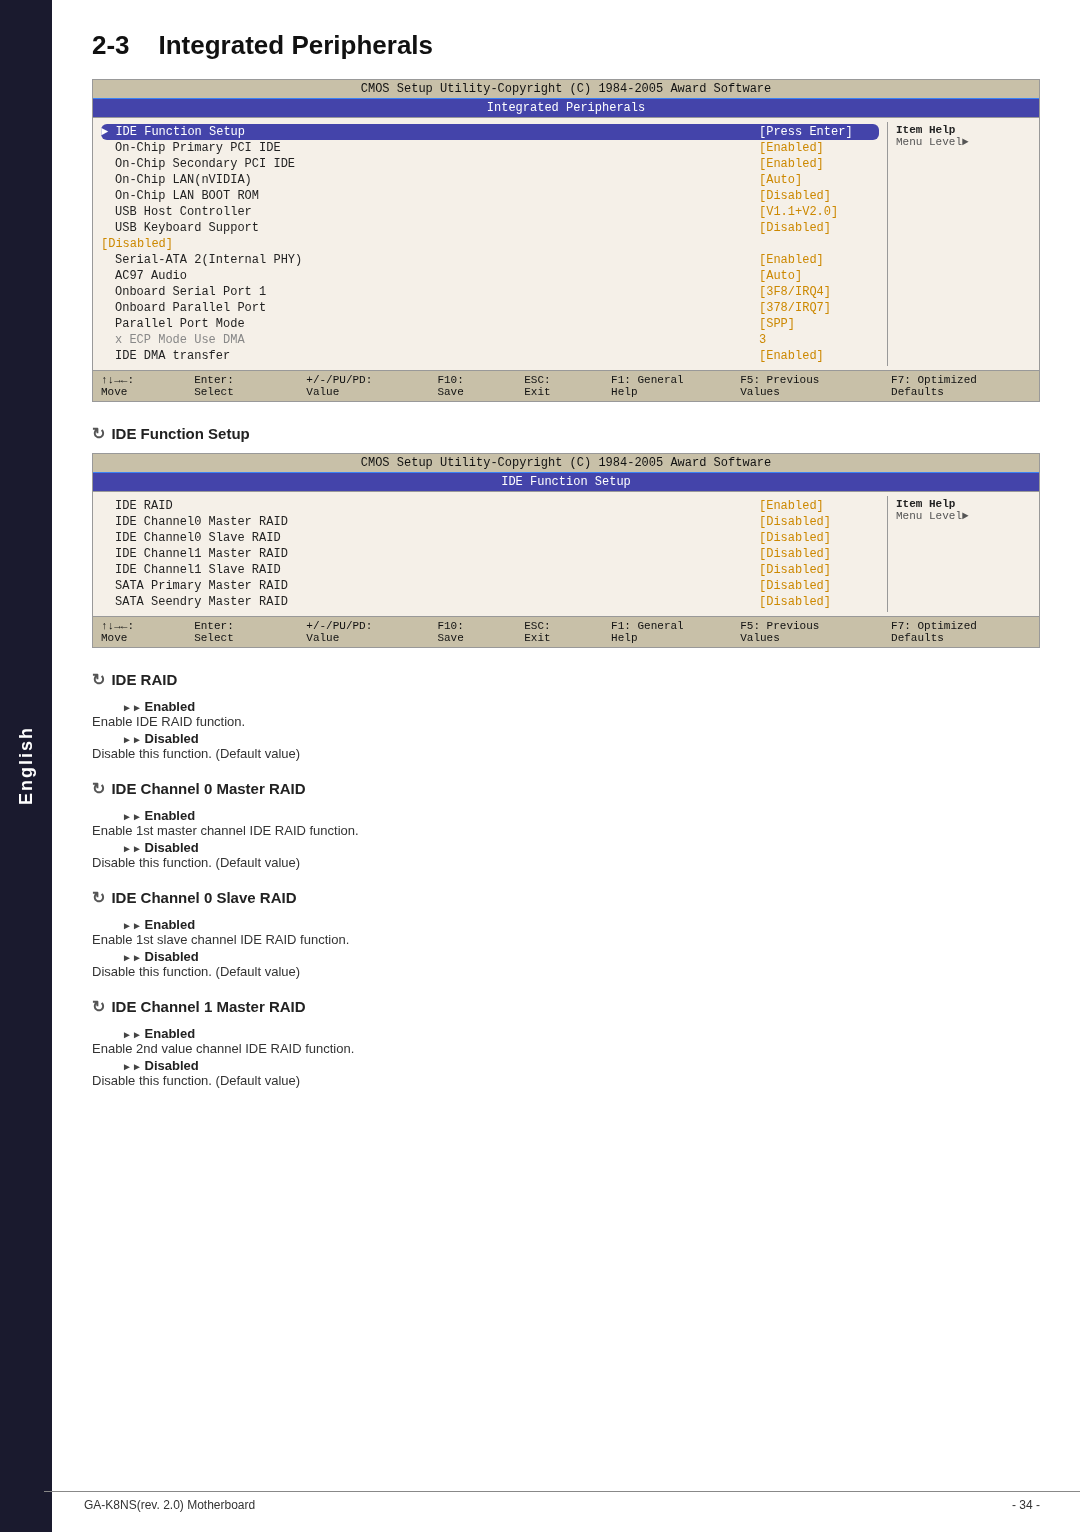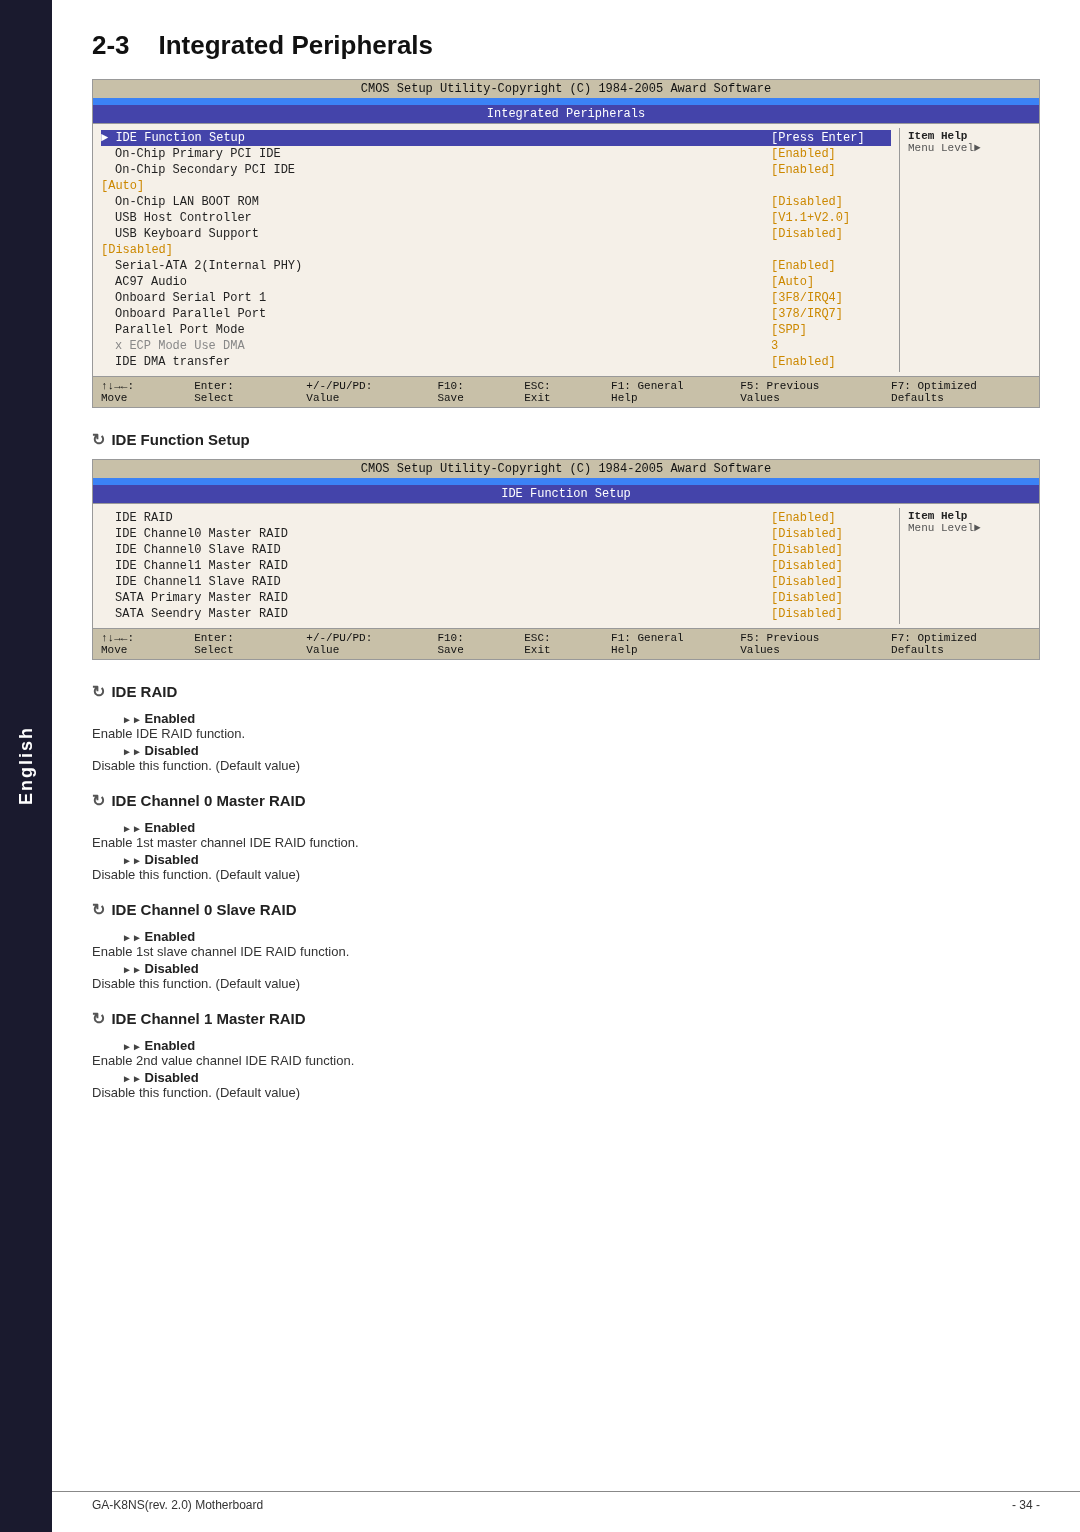--- a/index.html
+++ b/index.html
@@ -55,51 +55,52 @@
       background: #f5f0e8;
       font-family: 'Courier New', monospace;
       font-size: 12px;
     }
     .bios-title-bar {
       background: #c8c0a8;
       text-align: center;
       padding: 2px 0;
       font-size: 12px;
       color: #111;
-      border-bottom: 7px solid #3b82f6;
+      border-bottom: 1px solid #3b82f6;
     }
     .bios-subtitle-bar {
       background: #4444aa;
       color: #fff;
       text-align: center;
       padding: 2px 0;
       font-size: 12px;
       border-bottom: 1px solid #999;
     }
     .bios-body {
       display: flex;
       padding: 4px 0;
     }
     .bios-left {
       flex: 1;
       padding: 2px 8px;
     }
     .bios-right {
-      width: 140px;
+      width: 152px;
       padding: 2px 8px;
       border-left: 1px solid #999;
       font-size: 11px;
     }
     .bios-row {
       display: flex;
       padding: 1px 0;
     }
     .bios-row.selected {
       background: #4444aa;
       color: #fff;
+      border-radius: 6px;
     }
     .bios-row.selected .bios-value {
       color: #fff;
     }
     .bios-row.dimmed {
       color: #888;
     }
     .bios-label {
       flex: 1;
       padding-left: 14px;
@@ -172,21 +173,21 @@
     }
     .desc-text {
       flex: 1;
       color: #333;
     }
 
     
     .page-footer {
       position: absolute;
       bottom: 20px;
-      left: 52px;
+      left: 44px;
       right: 0;
       padding: 0 40px;
       display: flex;
       justify-content: space-between;
       align-items: center;
       border-top: 1px solid #888;
       padding-top: 6px;
       font-size: 12px;
       color: #333;
     }
@@ -218,20 +219,21 @@
         </div>
         <div class="bios-row">
           <span class="bios-label">On-Chip Primary PCI IDE</span>
           <span class="bios-value">[Enabled]</span>
         </div>
         <div class="bios-row">
           <span class="bios-label">On-Chip Secondary PCI IDE</span>
           <span class="bios-value">[Enabled]</span>
         </div>
         <div class="bios-row">
+          <span class="bios-label">On-Chip LAN(nVIDIA)</span>
           <span class="bios-value">[Auto]</span>
         </div>
         <div class="bios-row">
           <span class="bios-label">On-Chip LAN BOOT ROM</span>
           <span class="bios-value">[Disabled]</span>
         </div>
         <div class="bios-row">
           <span class="bios-label">USB Host Controller</span>
           <span class="bios-value">[V1.1+V2.0]</span>
         </div>

